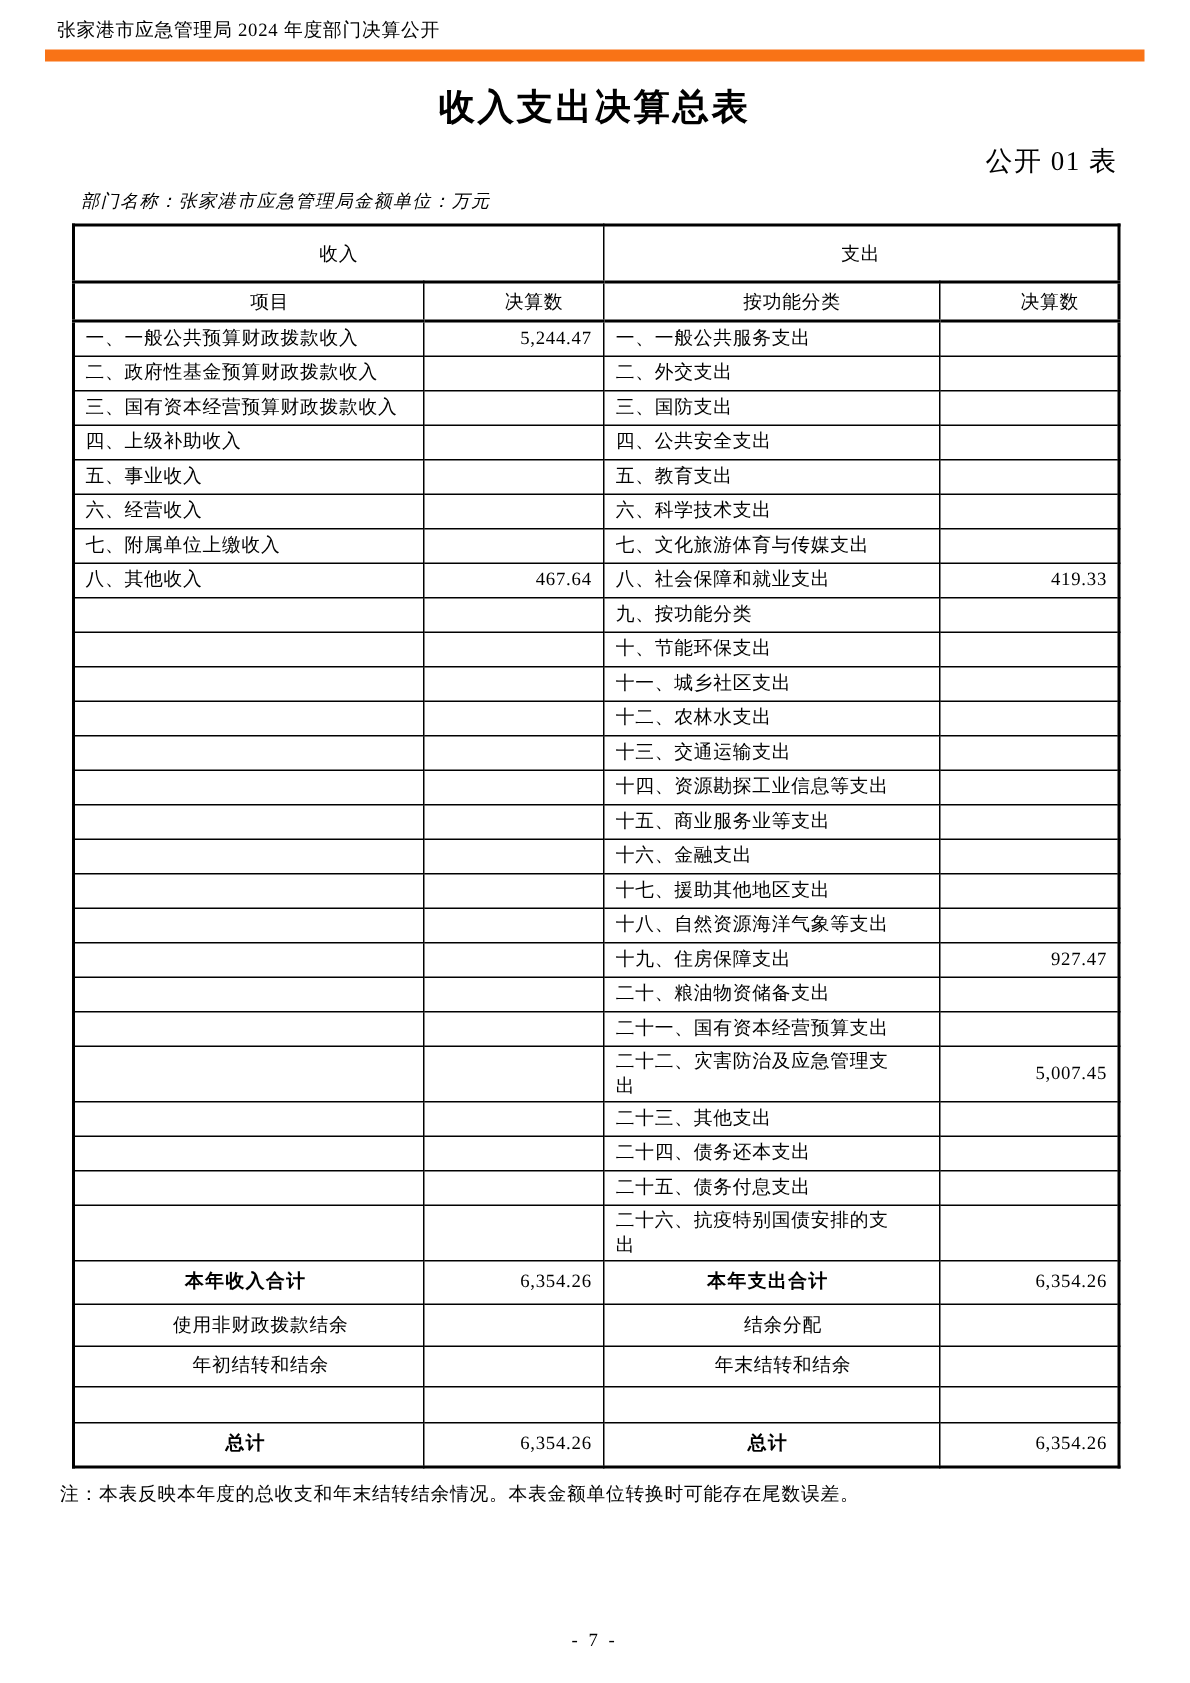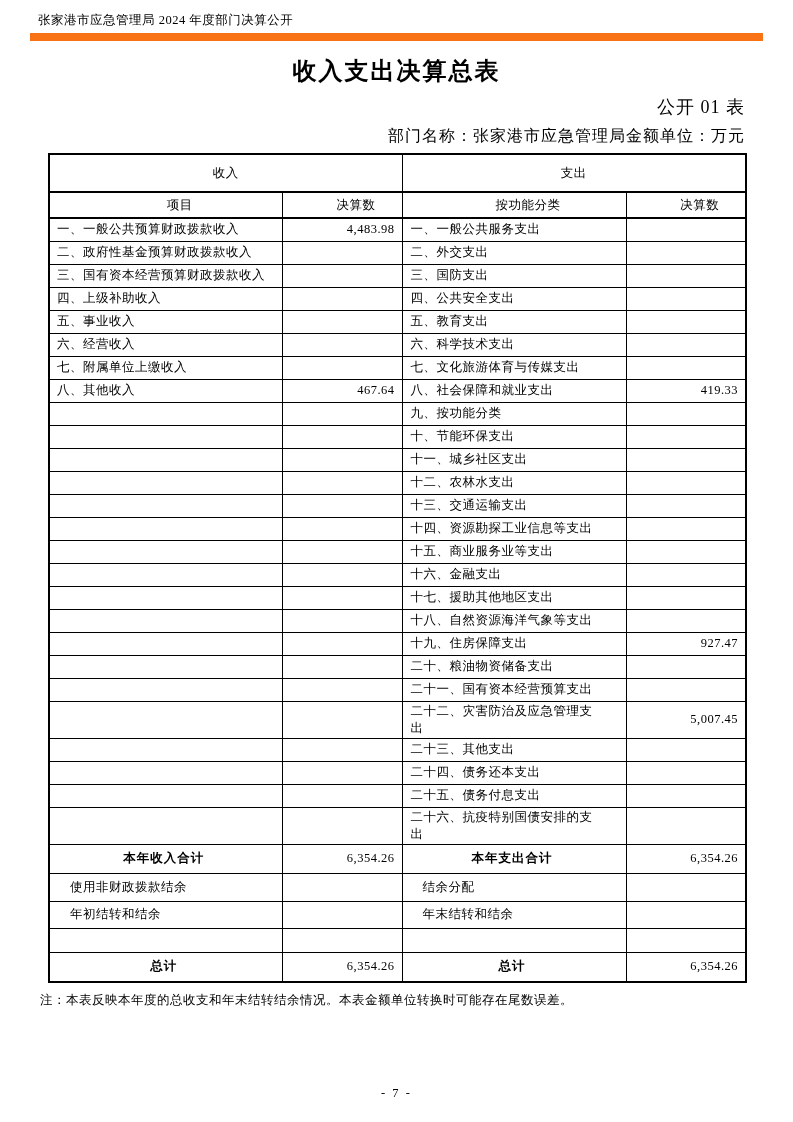--- a/index.html
+++ b/index.html
@@ -29,24 +29,25 @@
   .content { margin-left: 18px; width: 697px; }
   .meta-tableno {
     margin-top: 8px;
     text-align: right;
     font-size: 18px;
     letter-spacing: 1px;
   }
   .meta-row {
     margin-top: 7px;
     display: flex;
-    justify-content: flex-end;
-    font-size: 16px;
+    justify-content: flex-start;
+    font-size: 12px;
     letter-spacing: 1px;
     padding-left: 6px;
+    font-style: italic;
   }
   table.fin {
     margin-top: 6px;
     border-collapse: collapse;
     table-layout: fixed;
     width: 697px;
     border: 2px solid #000;
   }
   table.fin td {
     border: 1px solid #000;
@@ -58,21 +59,21 @@
   thead td { text-align: center; font-size: 13px; letter-spacing: 1px; }
   thead tr.sec td { height: 38px; border-bottom-width: 2px; }
   thead tr.cols td { height: 26px; border-bottom-width: 2px; padding-left: 28px; }
   td.mid { border-left-width: 2px; }
 
   tbody.main tr { height: 23px; }
   td.item { text-align: left; padding: 1px 4px 1px 7px; }
   td.func { text-align: left; padding: 1px 4px 1px 8px; white-space: pre-line; line-height: 17px; letter-spacing: 1px; }
   td.amt  { text-align: right; padding: 1px 7px 1px 2px; letter-spacing: 0; }
 
-  tbody.summary td.label { padding-left: 20px; text-align: left; }
+  tbody.summary td.label { padding-left: 20px; text-align: center; }
   tbody.summary tr.emph td.label { padding-left: 0; text-align: center; font-weight: bold; letter-spacing: 1px; }
   tbody.summary tr:nth-child(1) { height: 29px; }
   tbody.summary tr:nth-child(2) { height: 28px; }
   tbody.summary tr:nth-child(3) { height: 27px; }
   tbody.summary tr:nth-child(4) { height: 24px; }
   tbody.summary tr:nth-child(5) { height: 30px; }
 
   .note {
     margin: 9px 0 0 -8px;
     font-size: 12.5px;
@@ -119,21 +120,21 @@
         <tr class="cols">
           <td>项目</td>
           <td>决算数</td>
           <td class="mid">按功能分类</td>
           <td>决算数</td>
         </tr>
       </thead>
       <tbody class="main">
           <tr>
             <td class="item">一、一般公共预算财政拨款收入</td>
-            <td class="amt">4,483.98</td>
+            <td class="amt">5,244.47</td>
             <td class="func mid">一、一般公共服务支出</td>
             <td class="amt"></td>
           </tr>
           <tr>
             <td class="item">二、政府性基金预算财政拨款收入</td>
             <td class="amt"></td>
             <td class="func mid">二、外交支出</td>
             <td class="amt"></td>
           </tr>
           <tr>

